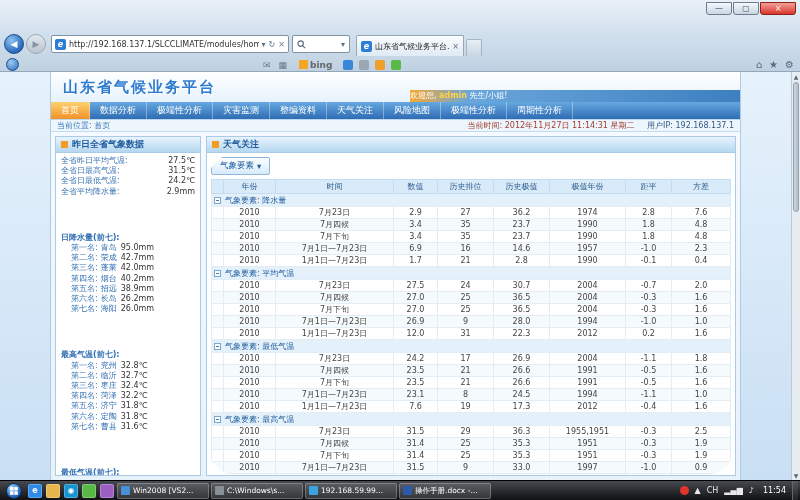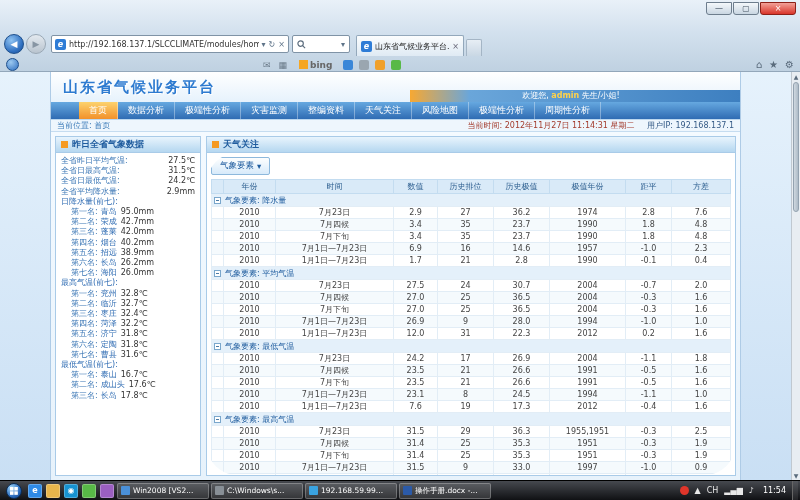--- a/index.html
+++ b/index.html
@@ -63,23 +63,23 @@
   .right-icons { margin-left:auto; display:flex; align-items:center; }
   .right-icons span { font-size:10px; color:#5a6b7c; margin-left:7px; }
   
   .page { position:absolute; top:72px; left:0; right:0; bottom:20px; background:linear-gradient(180deg,#e6f2fc,#c9dff4); overflow:hidden; }
   .scrollbar { position:absolute; top:0; bottom:0; right:0; width:9px; background:#e8edf2; border-left:1px solid #c0c8d0; }
   .scroll-arrow { height:9px; text-align:center; font-size:6px; color:#5a6b7c; line-height:9px; }
   .scroll-thumb { position:absolute; top:10px; left:1px; right:1px; height:130px; background:linear-gradient(90deg,#cfd8e0,#aebbc7); border-radius:3px; border:1px solid #93a2b0; }
   .page-inner { position:absolute; top:0; bottom:0; left:50px; width:691px; background:#fff; border-left:1px solid #aecbe6; border-right:1px solid #aecbe6; display:flex; flex-direction:column; }
   .site-header { height:30px; background:linear-gradient(#ffffff,#e6f2fc); position:relative; flex:none; }
   .site-title { position:absolute; left:12px; top:6px; font-size:15px; font-weight:bold; color:#2e7bd0; letter-spacing:2px; text-shadow:1px 1px 0 #fff; }
-  .welcome { position:absolute; right:0; bottom:0; width:330px; height:12px; background:linear-gradient(90deg,#f7a832 0,#6aa6da 18%,#3d7fc0 100%); color:#fff; font-size:8px; line-height:12px; text-align:center; padding-right:8px; }
+  .welcome { position:absolute; right:0; bottom:0; width:330px; height:12px; background:linear-gradient(90deg,#f7a832 0,#6aa6da 18%,#3d7fc0 100%); color:#fff; font-size:8px; line-height:12px; text-align:left; padding-right:8px; }
   .welcome .user { color:#ffd24a; font-weight:bold; }
-  .nav-bar { height:17px; flex:none; background:linear-gradient(#66a8e0,#2f6cb3); display:flex;padding-left:28px; }
+  .nav-bar { height:17px; flex:none; background:linear-gradient(#66a8e0,#2f6cb3); display:flex; }
   .nav-item { padding:0 10px; line-height:17px; color:#fff; font-size:9px; border-right:1px solid rgba(255,255,255,.35); white-space:nowrap; }
   .nav-item.active { background:linear-gradient(#fcd26e,#f2912a); }
   .info-strip { height:13px; flex:none; background:#eef6fd; border-top:1px solid #bcd8ef; border-bottom:1px solid #c5dcf0; display:flex; justify-content:space-between; align-items:center; padding:0 6px; font-size:8px; }
   .info-left { color:#3a7ab8; }
   .info-right span { margin-left:10px; }
   .info-time { color:#a33c2e; }
   .info-ip { color:#345a86; }
   .content { flex:1; display:flex; padding:4px; gap:5px; overflow:hidden; background:linear-gradient(180deg,#f4faff,#e7f2fb); }
   
   .panel { border:1px solid #a9cbe8; background:#fff; }
@@ -88,21 +88,21 @@
   .sidebar { width:146px; flex:none; display:flex; flex-direction:column; overflow:hidden; }
   .date-body { padding:4px 7px 5px; text-align:right; line-height:13px; font-size:9px; }
   .d-main { color:#2f6cb3; font-weight:bold; font-size:10px; }
   .d-week { color:#e07818; }
   .d-lunar { color:#2f6cb3; }
   .d-ganzhi { color:#3a8a72; font-size:8px; }
   .wx-body { padding:3px 5px; font-size:8px; line-height:10.2px; overflow:hidden; }
   .wx-row { display:flex; justify-content:space-between; }
   .wx-label { color:#3a76b5; }
   .wx-val { color:#333; }
-  .wx-group-title { color:#2f6cb3; font-weight:normal; }
+  .wx-group-title { color:#2f6cb3; font-weight:bold;margin-top:36px; }
   .wx-item { padding-left:10px; display:flex; }
   .wx-rank { color:#3a76b5; margin-right:3px; }
   .wx-name { color:#2f6cb3; margin-right:4px; }
   .main-panel { flex:1; display:flex; flex-direction:column; overflow:hidden; }
   .main-body { flex:1; padding:4px; overflow:hidden;border-radius:30px; }
   .filter-btn {
     display:inline-flex; align-items:center; gap:3px; padding:2px 8px;
     background:linear-gradient(#fdfefe,#d7eafa); border:1px solid #8db8dc; border-radius:2px;
     color:#1f5c9e; font-size:8.5px;
   }

